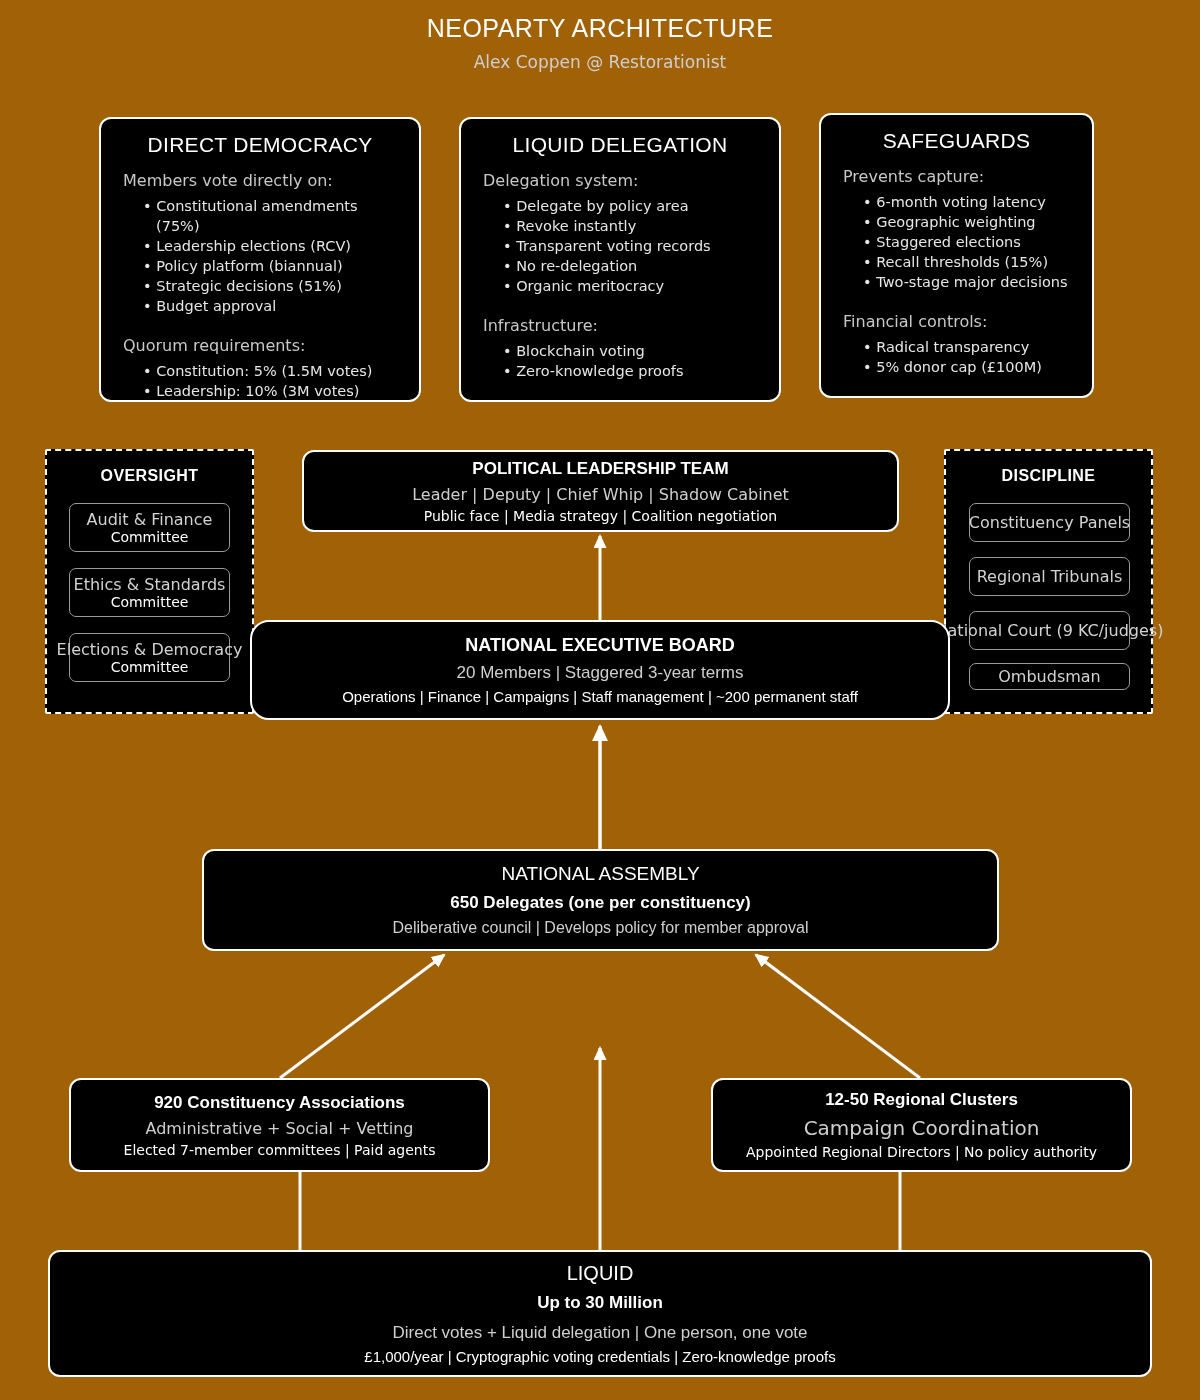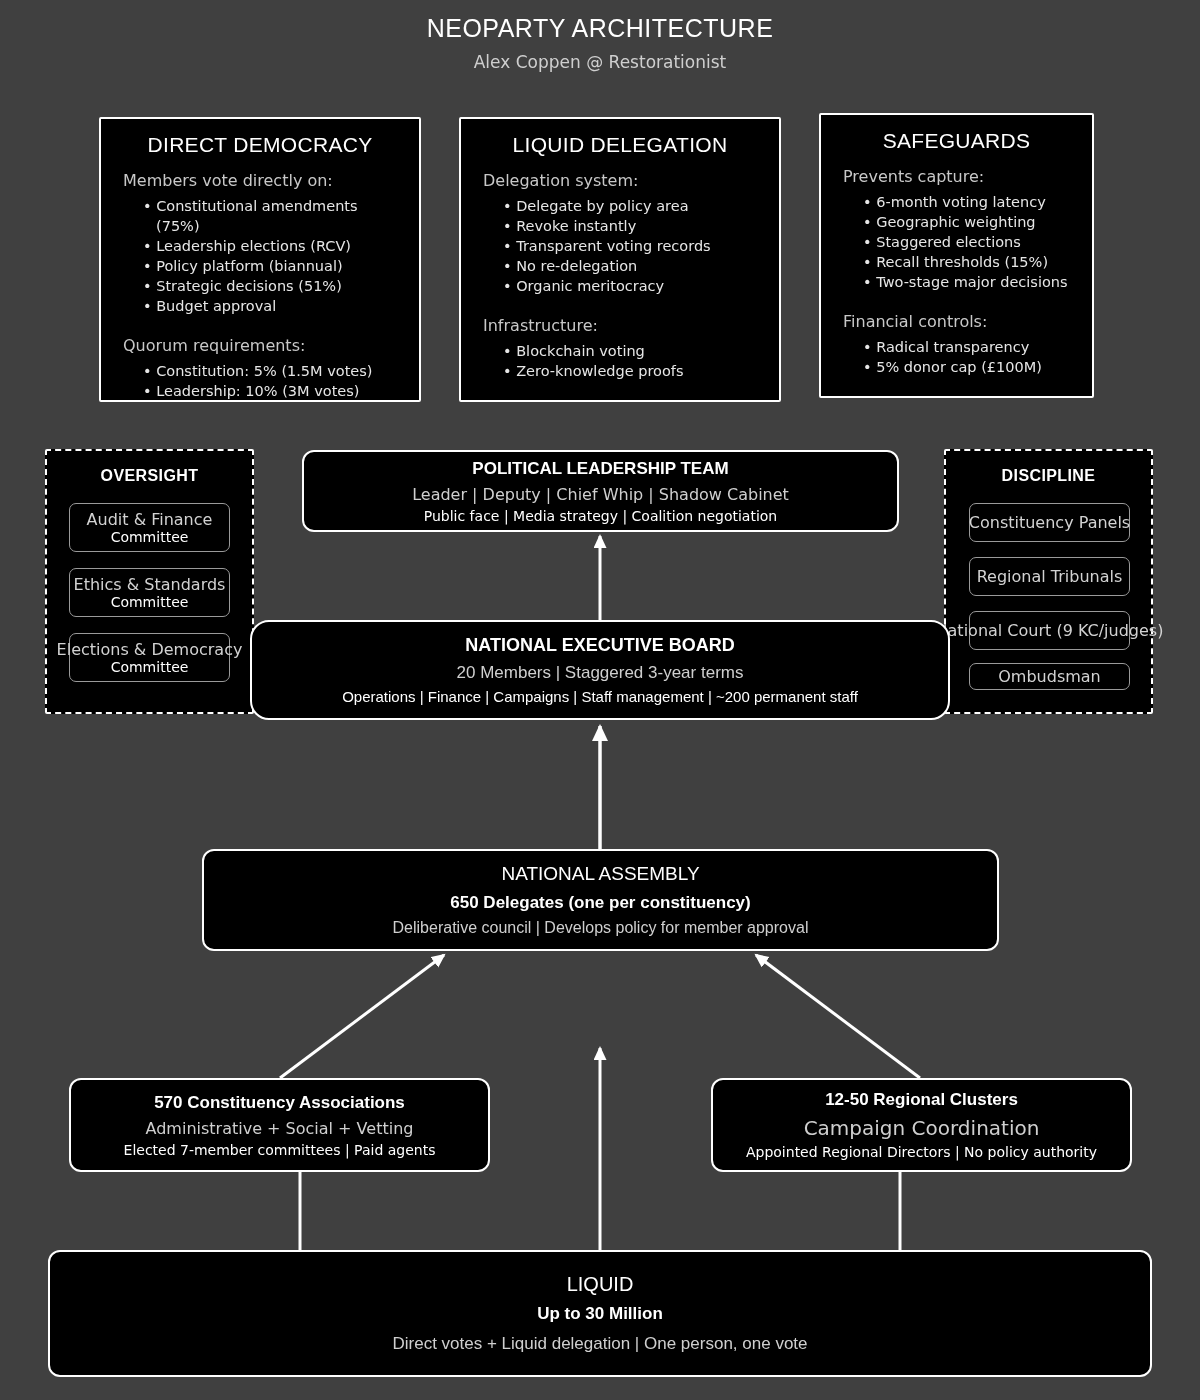--- a/index.html
+++ b/index.html
@@ -3,39 +3,39 @@
 <meta charset="utf-8">
 <style>
   * { box-sizing: border-box; margin: 0; padding: 0; }
   html, body {
     background: #000;
     width: 1200px;
     height: 1400px;
     overflow: hidden;
     font-family: "DejaVu Sans", sans-serif;
   }
-  #root { position: relative; width: 1200px; height: 1400px; background: #404040; }
+  #root { position: relative; width: 1200px; height: 1400px; background: #a16207; }
 
   .abs { position: absolute; }
 
   
   #header { left: 0; top: 14px; width: 1200px; text-align: center; }
   #title {
     font-family: "Liberation Sans", sans-serif;
     font-size: 25px; color: #ffffff; letter-spacing: .5px;
   }
   #subtitle {
     font-family: "DejaVu Sans", sans-serif;
     font-size: 17px; color: #cfcfcf; margin-top: 9px;
   }
 
   
   .pillar {
     border: 2px solid #ffffff;
-    border-radius: 2px;
+    border-radius: 12px;
     background: #000;
     padding: 14px 20px 18px 20px;
   }
   .pillar-title {
     text-align: center;
     font-family: "Liberation Sans", sans-serif;
     font-size: 21px;
     color: #ffffff;
     margin-bottom: 14px;
     letter-spacing: .3px;
@@ -242,30 +242,31 @@
     <div class="n-sub2 cond" style="font-size:15px; margin-top:5px;">Operations | Finance | Campaigns | Staff management | ~200 permanent staff</div>
   </div>
 
   <div class="abs node" style="left:202px; top:849px; width:797px; height:102px;">
     <div class="n-title plain cond" style="font-size:19px;">NATIONAL ASSEMBLY</div>
     <div class="n-sub2 cond" style="font-size:17px; font-weight:bold; margin-top:8px;">650 Delegates (one per constituency)</div>
     <div class="n-sub cond" style="font-size:16px; margin-top:6px;">Deliberative council | Develops policy for member approval</div>
   </div>
 
   <div class="abs node" style="left:69px; top:1078px; width:421px; height:94px;">
-    <div class="n-title" style="font-size:17px;">570 Constituency Associations</div>
+    <div class="n-title" style="font-size:17px;">920 Constituency Associations</div>
     <div class="n-sub" style="font-size:16px; margin-top:6px;">Administrative + Social + Vetting</div>
     <div class="n-sub2" style="font-size:14px; margin-top:4px;">Elected 7-member committees | Paid agents</div>
   </div>
 
   <div class="abs node" style="left:711px; top:1078px; width:421px; height:94px;">
     <div class="n-title" style="font-size:17px;">12-50 Regional Clusters</div>
     <div class="n-sub" style="font-size:20px; margin-top:6px;">Campaign Coordination</div>
     <div class="n-sub2" style="font-size:14px; margin-top:4px;">Appointed Regional Directors | No policy authority</div>
   </div>
 
   <div class="abs node" style="left:48px; top:1250px; width:1104px; height:127px;">
     <div class="n-title plain cond" style="font-size:20px;">LIQUID</div>
     <div class="n-sub2 cond" style="font-size:17px; font-weight:bold; margin-top:8px;">Up to 30 Million</div>
     <div class="n-sub cond" style="font-size:17px; margin-top:10px;">Direct votes + Liquid delegation | One person, one vote</div>
+    <div class="n-sub2 cond" style="font-size:15px; margin-top:5px;">£1,000/year | Cryptographic voting credentials | Zero-knowledge proofs</div>
   </div>
 
 </div>
 
 </body></html>

